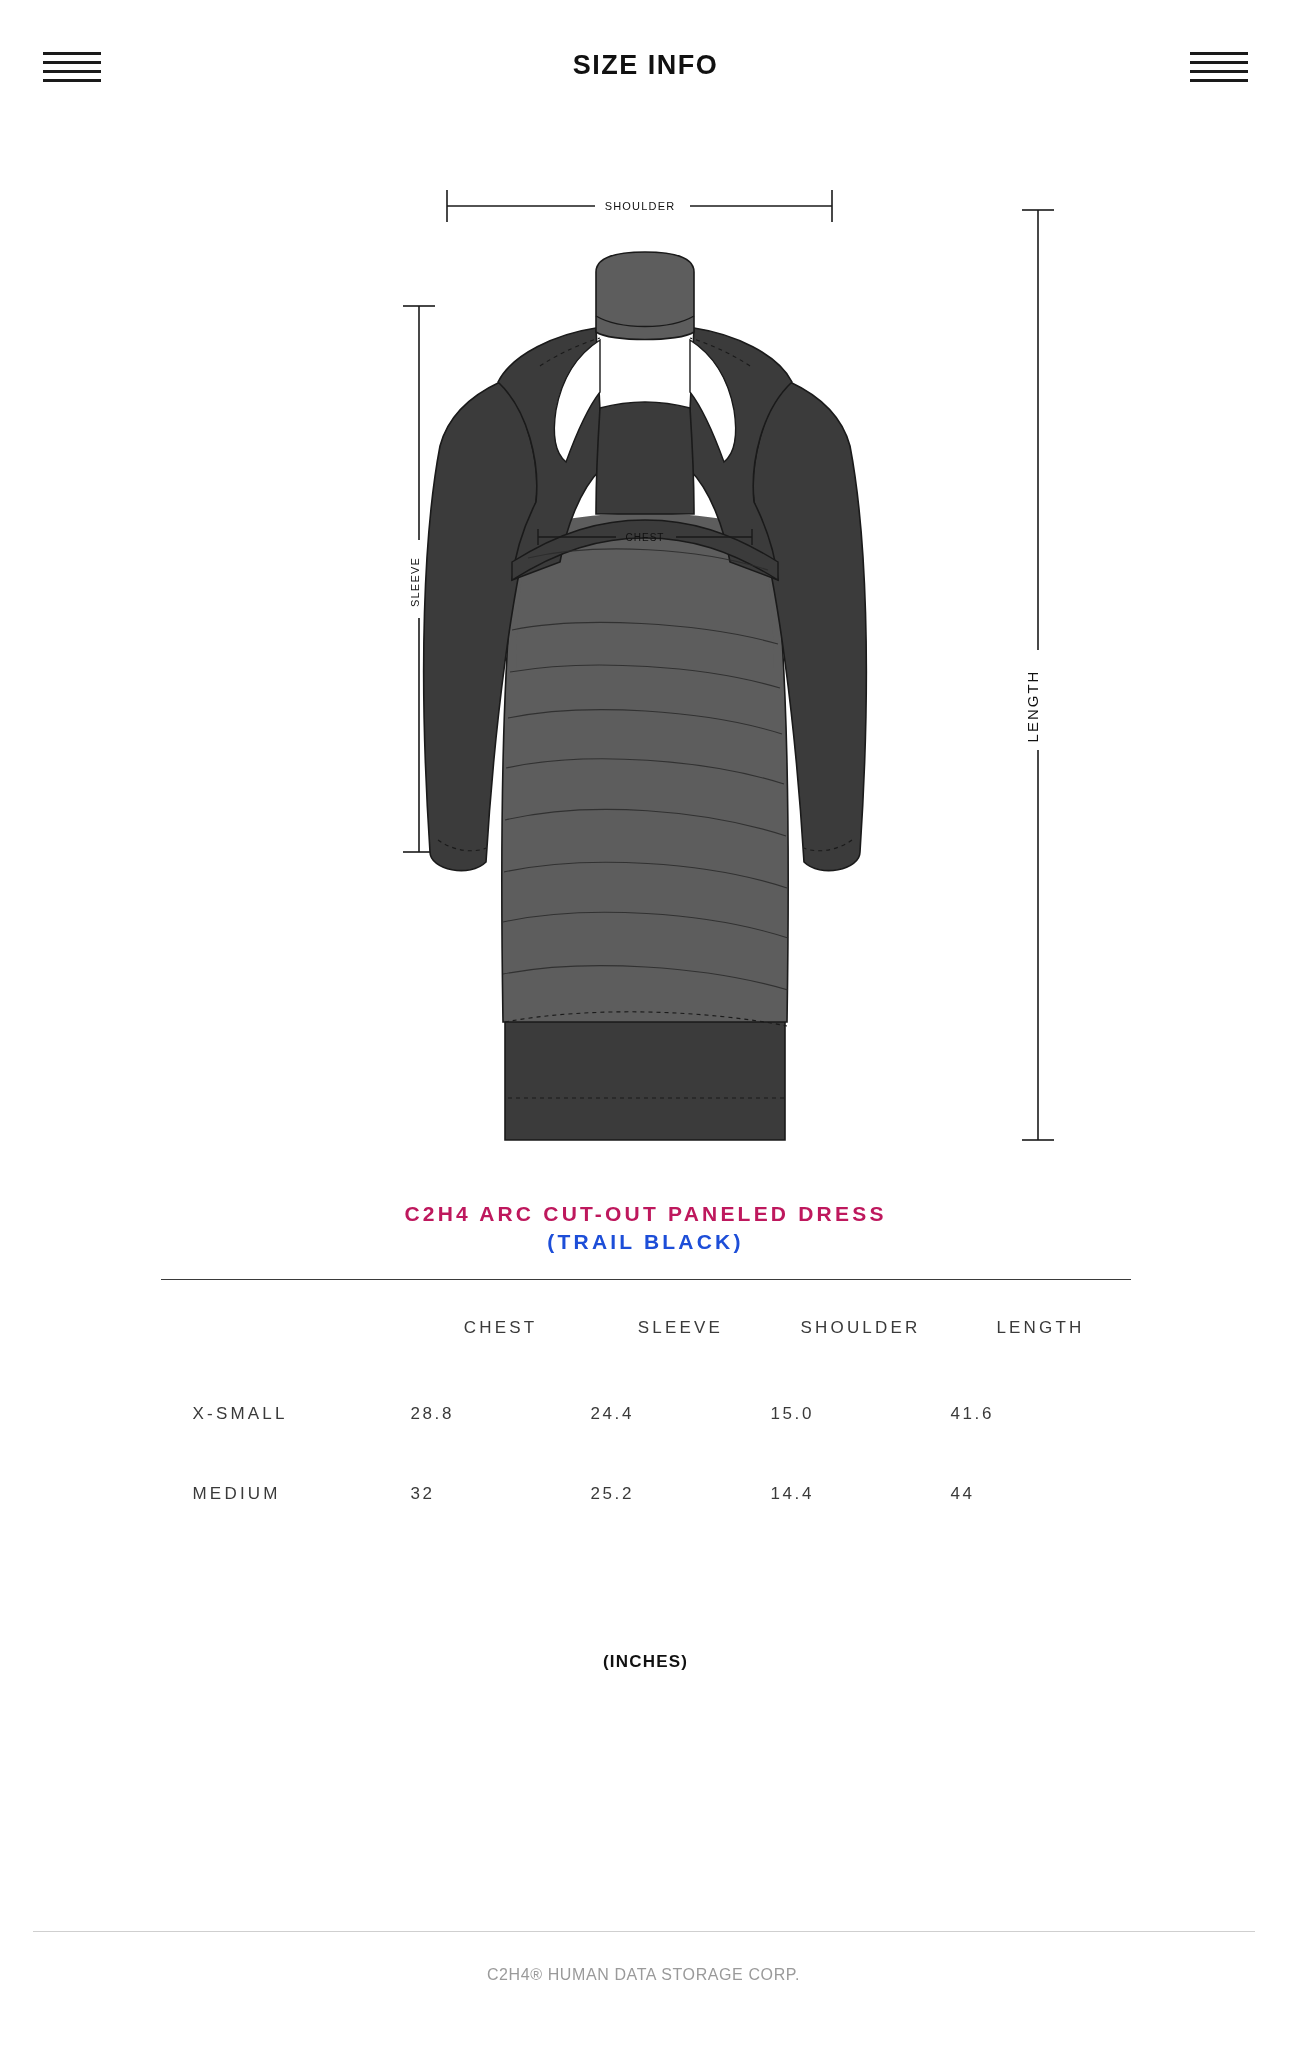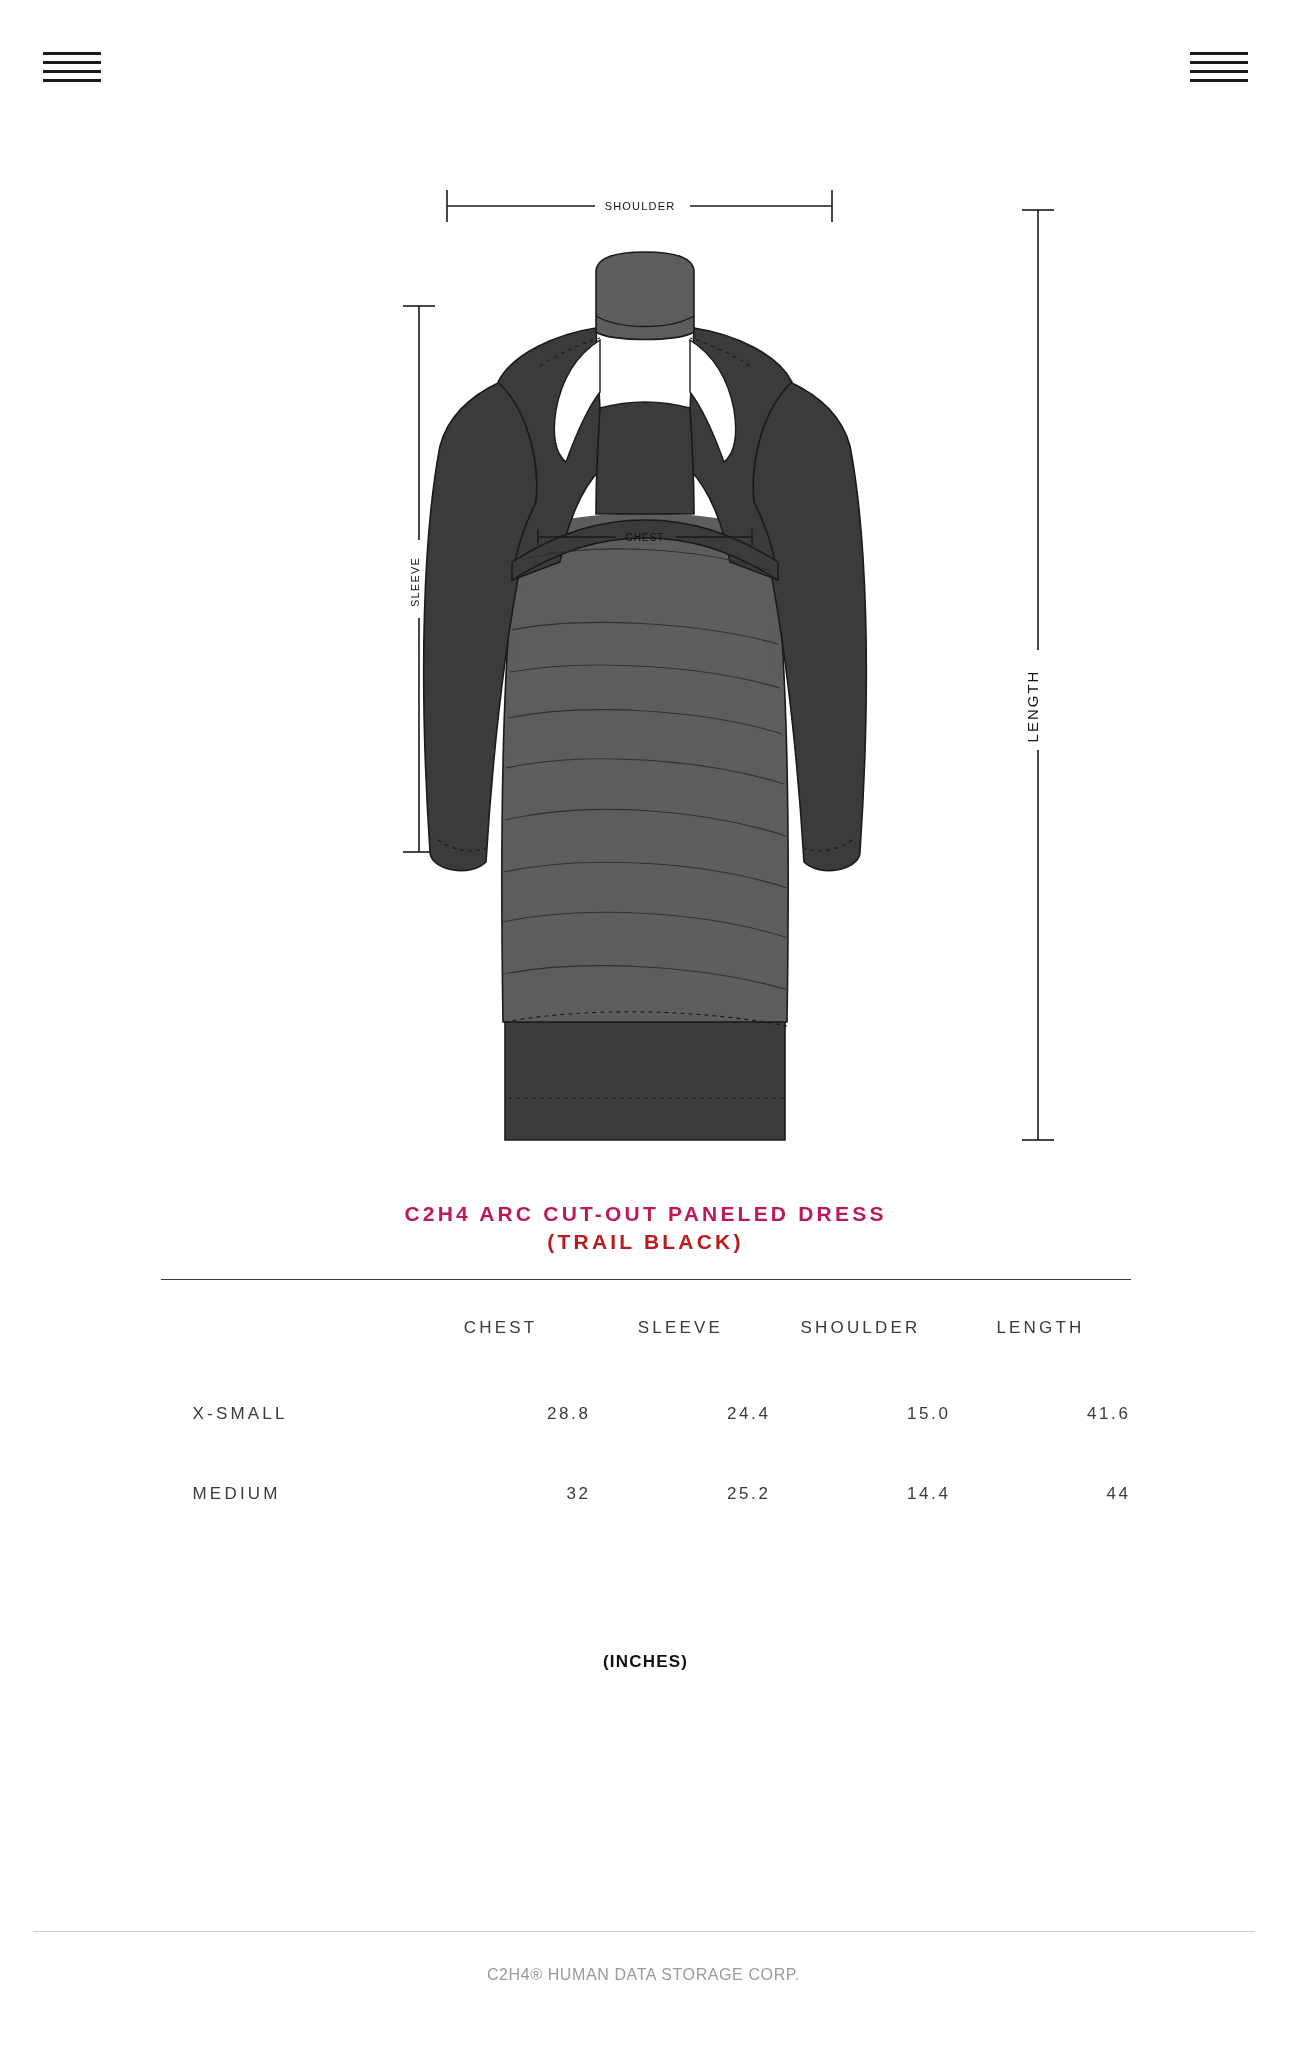--- a/index.html
+++ b/index.html
@@ -68,21 +68,21 @@
     font-size: 21px;
     font-weight: 700;
     letter-spacing: 3.2px;
     color: #be185d;
     line-height: 1.35;
   }
   .product-sub {
     font-size: 21px;
     font-weight: 700;
     letter-spacing: 3.2px;
-    color: #b91c1c;
+    color: #1d4ed8;
     line-height: 1.35;
   }
 
   .size-table {
     width: 970px;
     margin: 22px auto 0 auto;
     border-collapse: collapse;
     table-layout: fixed;
   }
   .size-table thead th {
@@ -96,21 +96,21 @@
   }
   .size-table thead th.label-col {
     border-top: 1px solid #3a3a3a;
   }
   .size-table tbody td {
     font-size: 17px;
     font-weight: 400;
     letter-spacing: 2.6px;
     color: #3a3a3a;
     padding: 30px 0;
-    text-align: right;
+    text-align: left;
   }
   .size-table tbody td.row-label {
     text-align: left;
     letter-spacing: 3.2px;
     padding-left: 32px;
   }
   .col-label { width: 250px; }
 
   .units {
     text-align: center;
@@ -145,20 +145,21 @@
 </head>
 <body>
 
 <div class="header">
   <div class="menu-lines left">
     <span></span>
     <span></span>
     <span></span>
     <span></span>
   </div>
+  <div class="header-title">SIZE INFO</div>
   <div class="menu-lines right">
     <span></span>
     <span></span>
     <span></span>
     <span></span>
   </div>
 </div>
 
 <div class="illustration">
   <svg width="1291" height="1080" viewBox="0 0 1291 1080" xmlns="http://www.w3.org/2000/svg">

